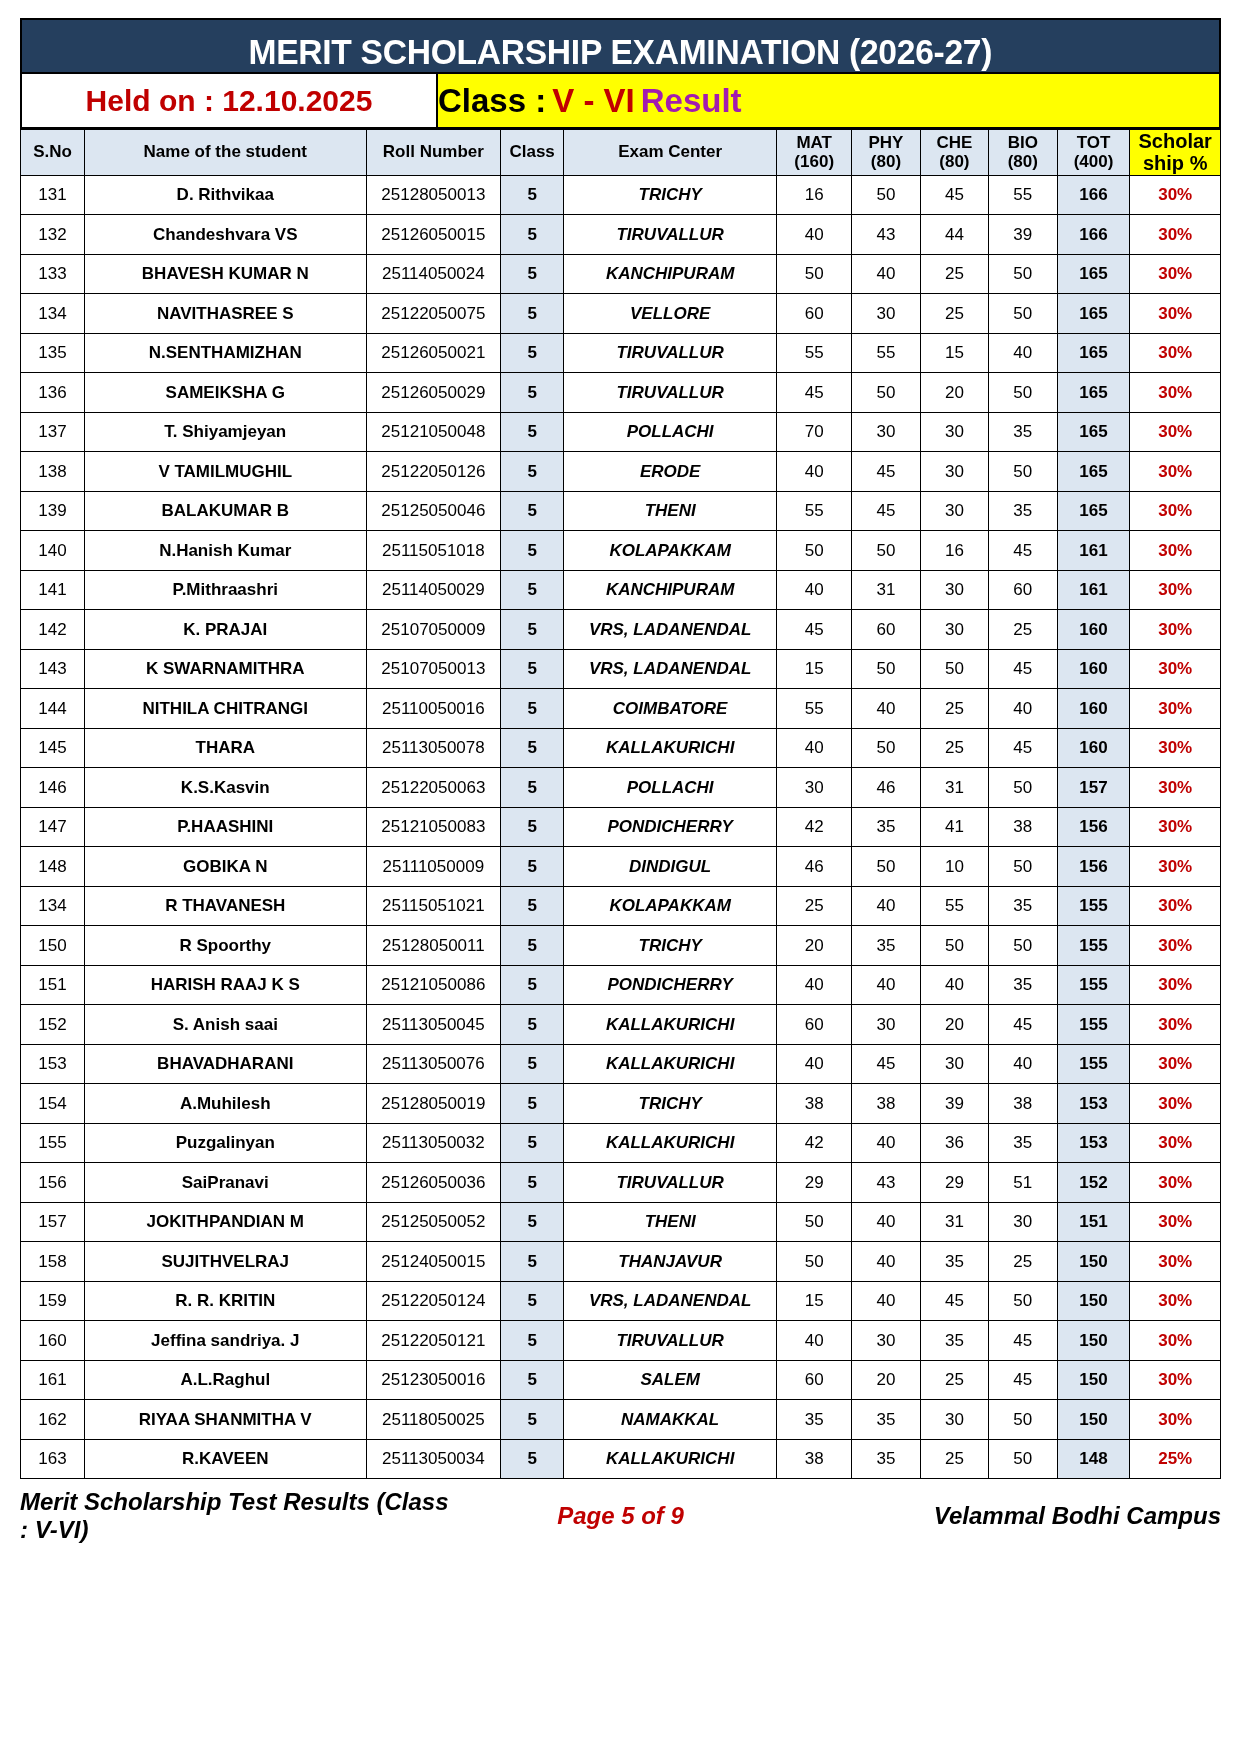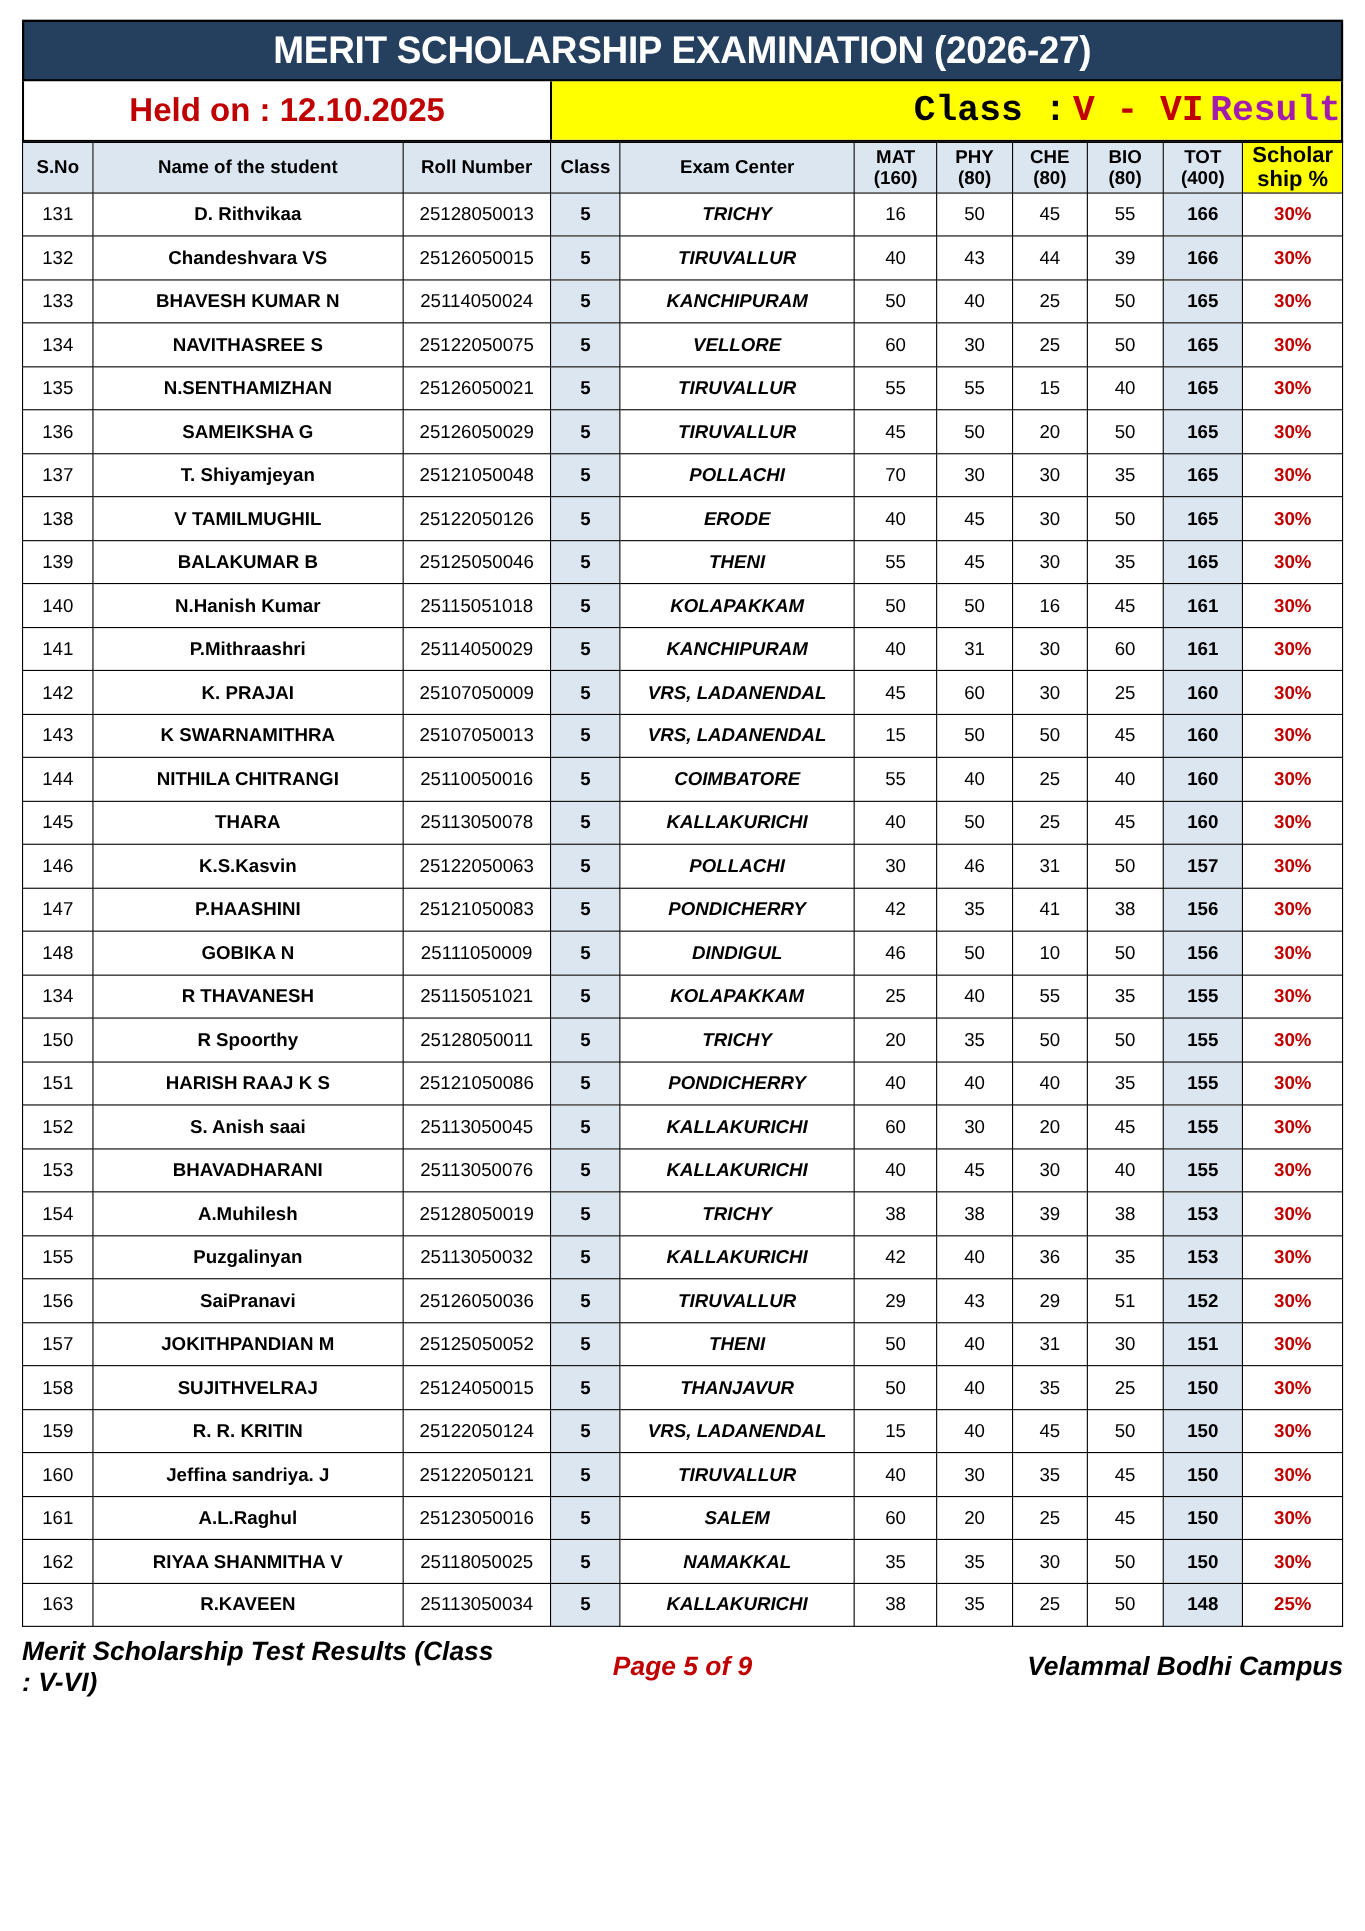--- a/index.html
+++ b/index.html
@@ -18,58 +18,57 @@
     padding: 18px 20px 0 20px;
     position: relative;
   }
 
   
   .title-band {
     background: #253f5e;
     border: 2px solid #000;
     height: 56px;
     display: flex;
-    align-items: center;
+    align-items: flex-end;
     justify-content: center;
   }
   .title-band .title-text {
     color: #ffffff;
     font-size: 35px;
     font-weight: bold;
     letter-spacing: -0.3px;
     white-space: nowrap;
     transform: scaleX(0.96);
   }
 
   
   .sub-band {
     display: flex;
     border: 2px solid #000;
     border-top: none;
     height: 55px;
   }
   .sub-left {
-    width: 480px;
+    width: 416px;
     background: #ffffff;
     display: flex; align-items: center; justify-content: center;
     border-right: 2px solid #000;
   }
   .sub-left .held {
     color: #c00000;
     font-size: 30px;
     font-weight: bold;
     white-space: nowrap;
   }
   .sub-right {
     flex: 1;
     background: #ffff00;
-    display: flex; align-items: center; justify-content: flex-end;
+    display: flex; align-items: center; justify-content: flex-start;
     gap: 0px;
     white-space: nowrap;
-    font-family: Liberation Mono, monospace;
   }
   .sub-right span { font-size: 33px; font-weight: bold; }
   .cls-label { color: #000; }
   .cls-value { color: #c00000; padding: 0 6px; }
   .cls-result { color: #a21caf; }
 
   
   table.results {
     border-collapse: collapse;
     width: 1201px;

